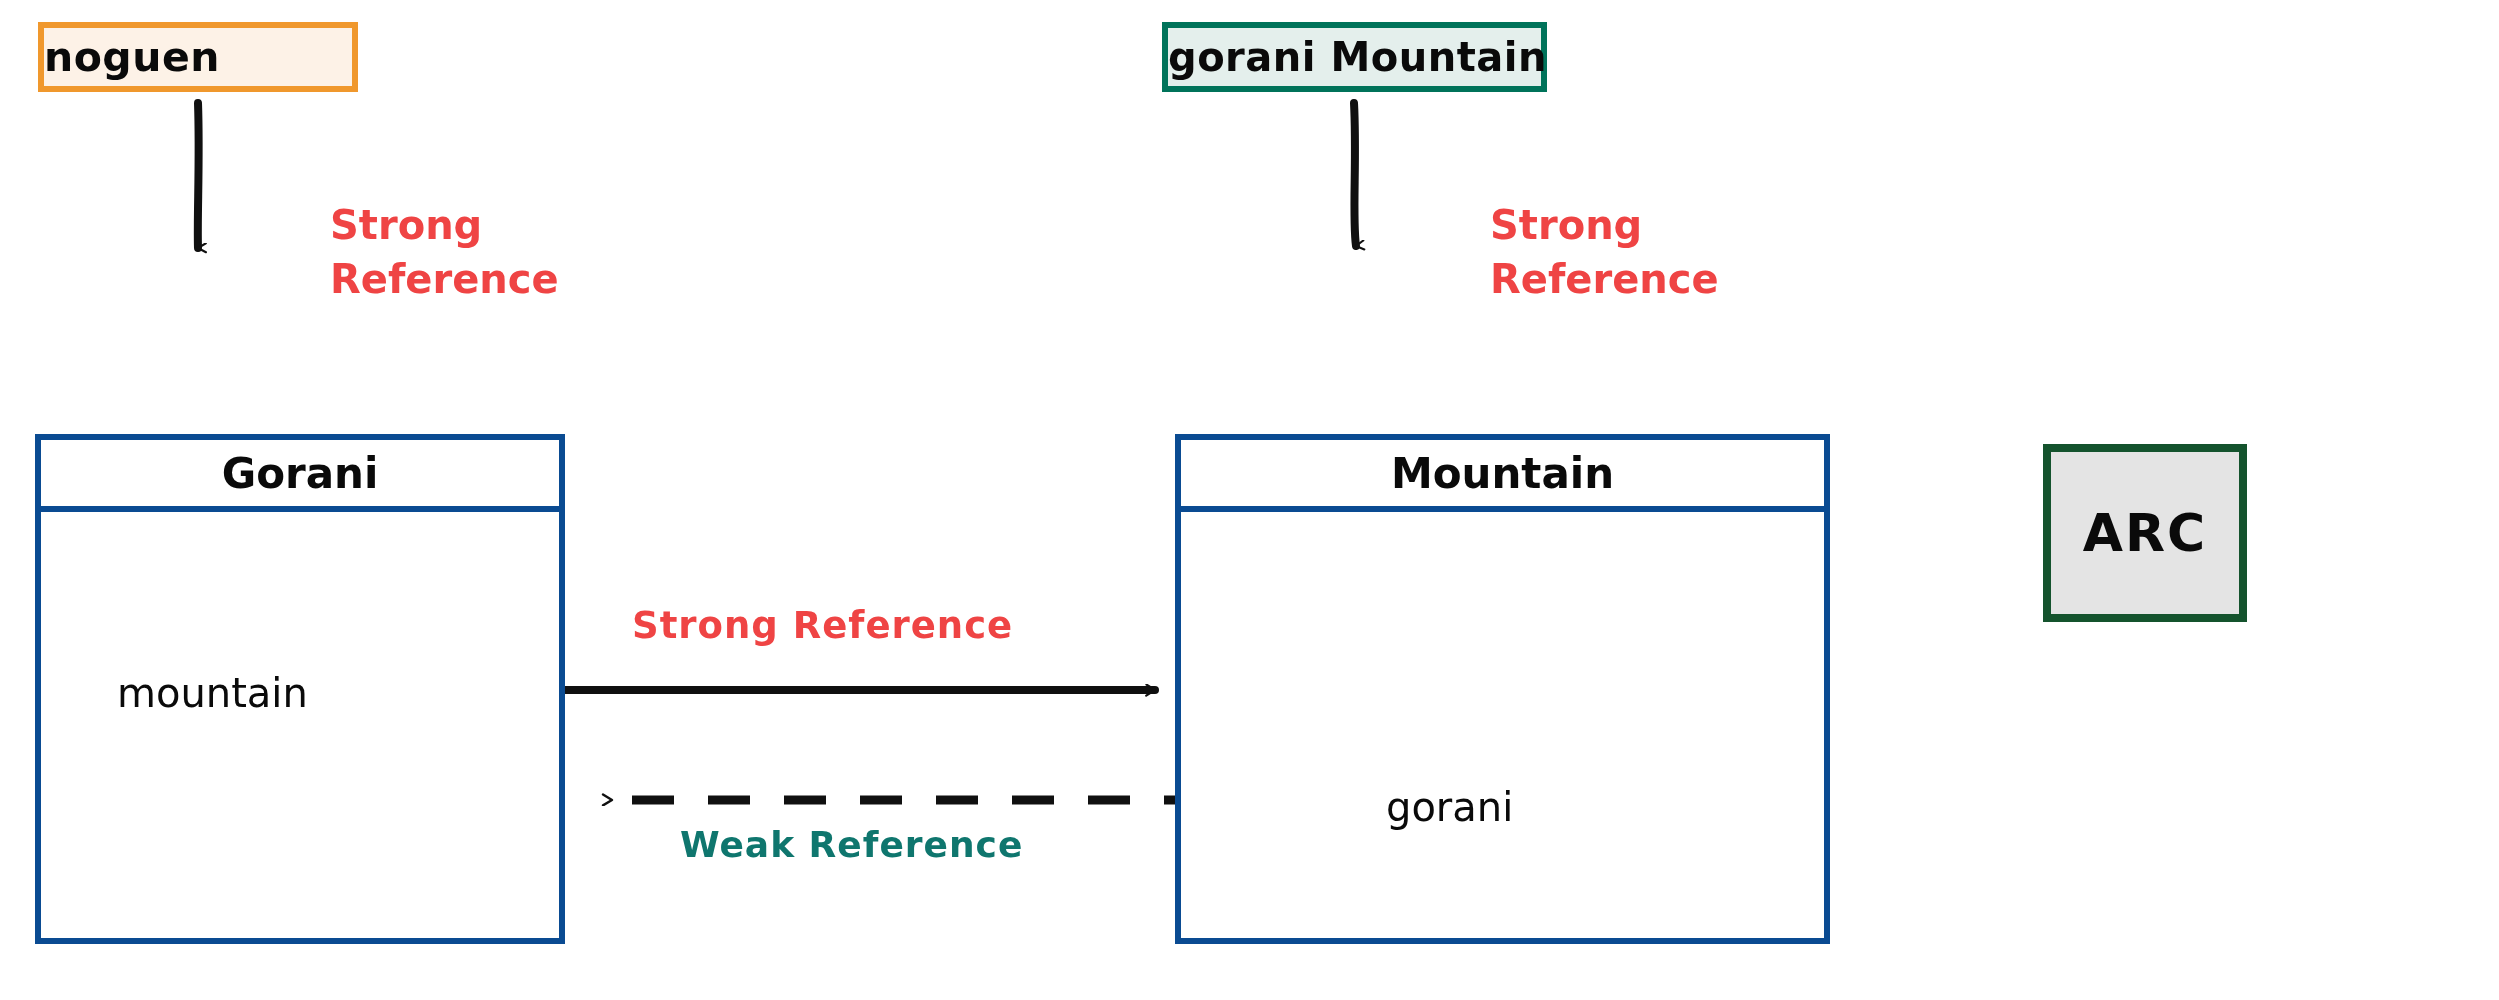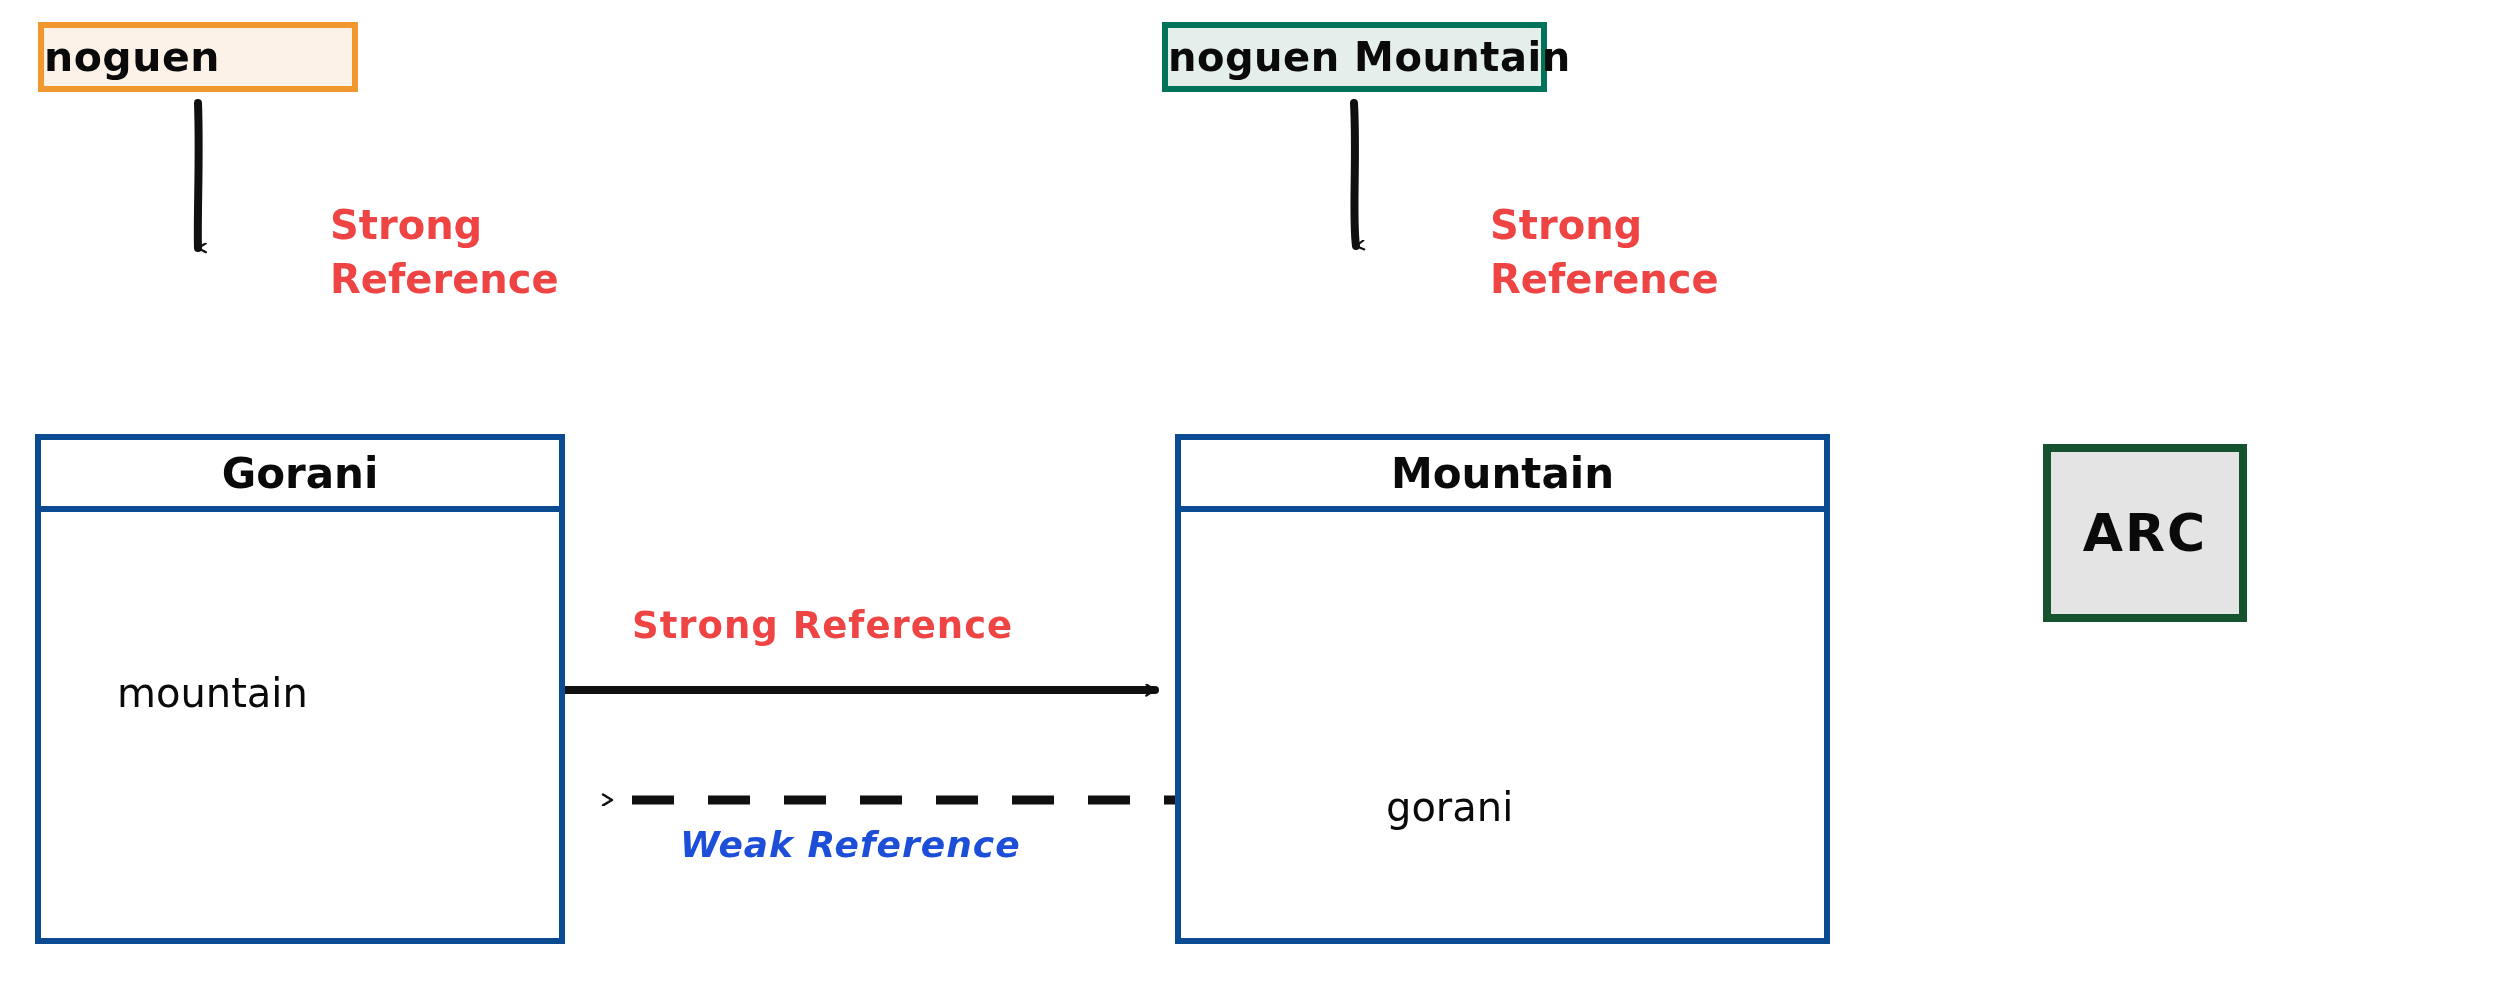--- a/index.html
+++ b/index.html
@@ -89,21 +89,21 @@
   #gorani-prop { left: 76px; top: 158px; }
   #mountain-prop { left: 205px; top: 272px; }
 
   
   .edge-label {
     font-family: "DejaVu Sans", sans-serif;
     font-weight: 700;
     white-space: nowrap;
   }
   .blue { color: #ef4444; }
-  .gray { color: #1d4ed8; font-style: italic; }
+  .gray { color: #0f766e; }
 
   #label-strong-left  { left: 330px;  top: 198px; font-size: 40px; line-height: 1.35; }
   #label-strong-right { left: 1490px; top: 198px; font-size: 40px; line-height: 1.35; }
   #label-strong-mid   { left: 632px;  top: 604px; font-size: 37px; letter-spacing: 1px; }
   #label-weak-mid     { left: 680px;  top: 824px; font-size: 36px; letter-spacing: 1px; }
 
   
   #rc-panel { left: 1975px; top: 155px; }
   .rc-line {
     font-family: "DejaVu Sans", sans-serif;
@@ -175,21 +175,21 @@
     <g>
       <path d="M1358,800 L612,800" fill="none" stroke="#101010" stroke-width="9" stroke-dasharray="42 34" stroke-linecap="butt" marker-end="url(#arrowLeft)"></path>
     </g>
   </svg>
 
   <div class="abs inst-box" id="noguen-box">
     <span class="inst-label">noguen</span>
   </div>
 
   <div class="abs inst-box" id="umyeon-box">
-    <span class="inst-label">noguen Mountain</span>
+    <span class="inst-label">gorani Mountain</span>
   </div>
 
   <div class="abs class-box" id="gorani-box">
     <div class="class-header">
       <span class="class-title">Gorani</span>
     </div>
     <div class="class-body">
       <span class="prop" id="gorani-prop">mountain</span>
     </div>
   </div>

